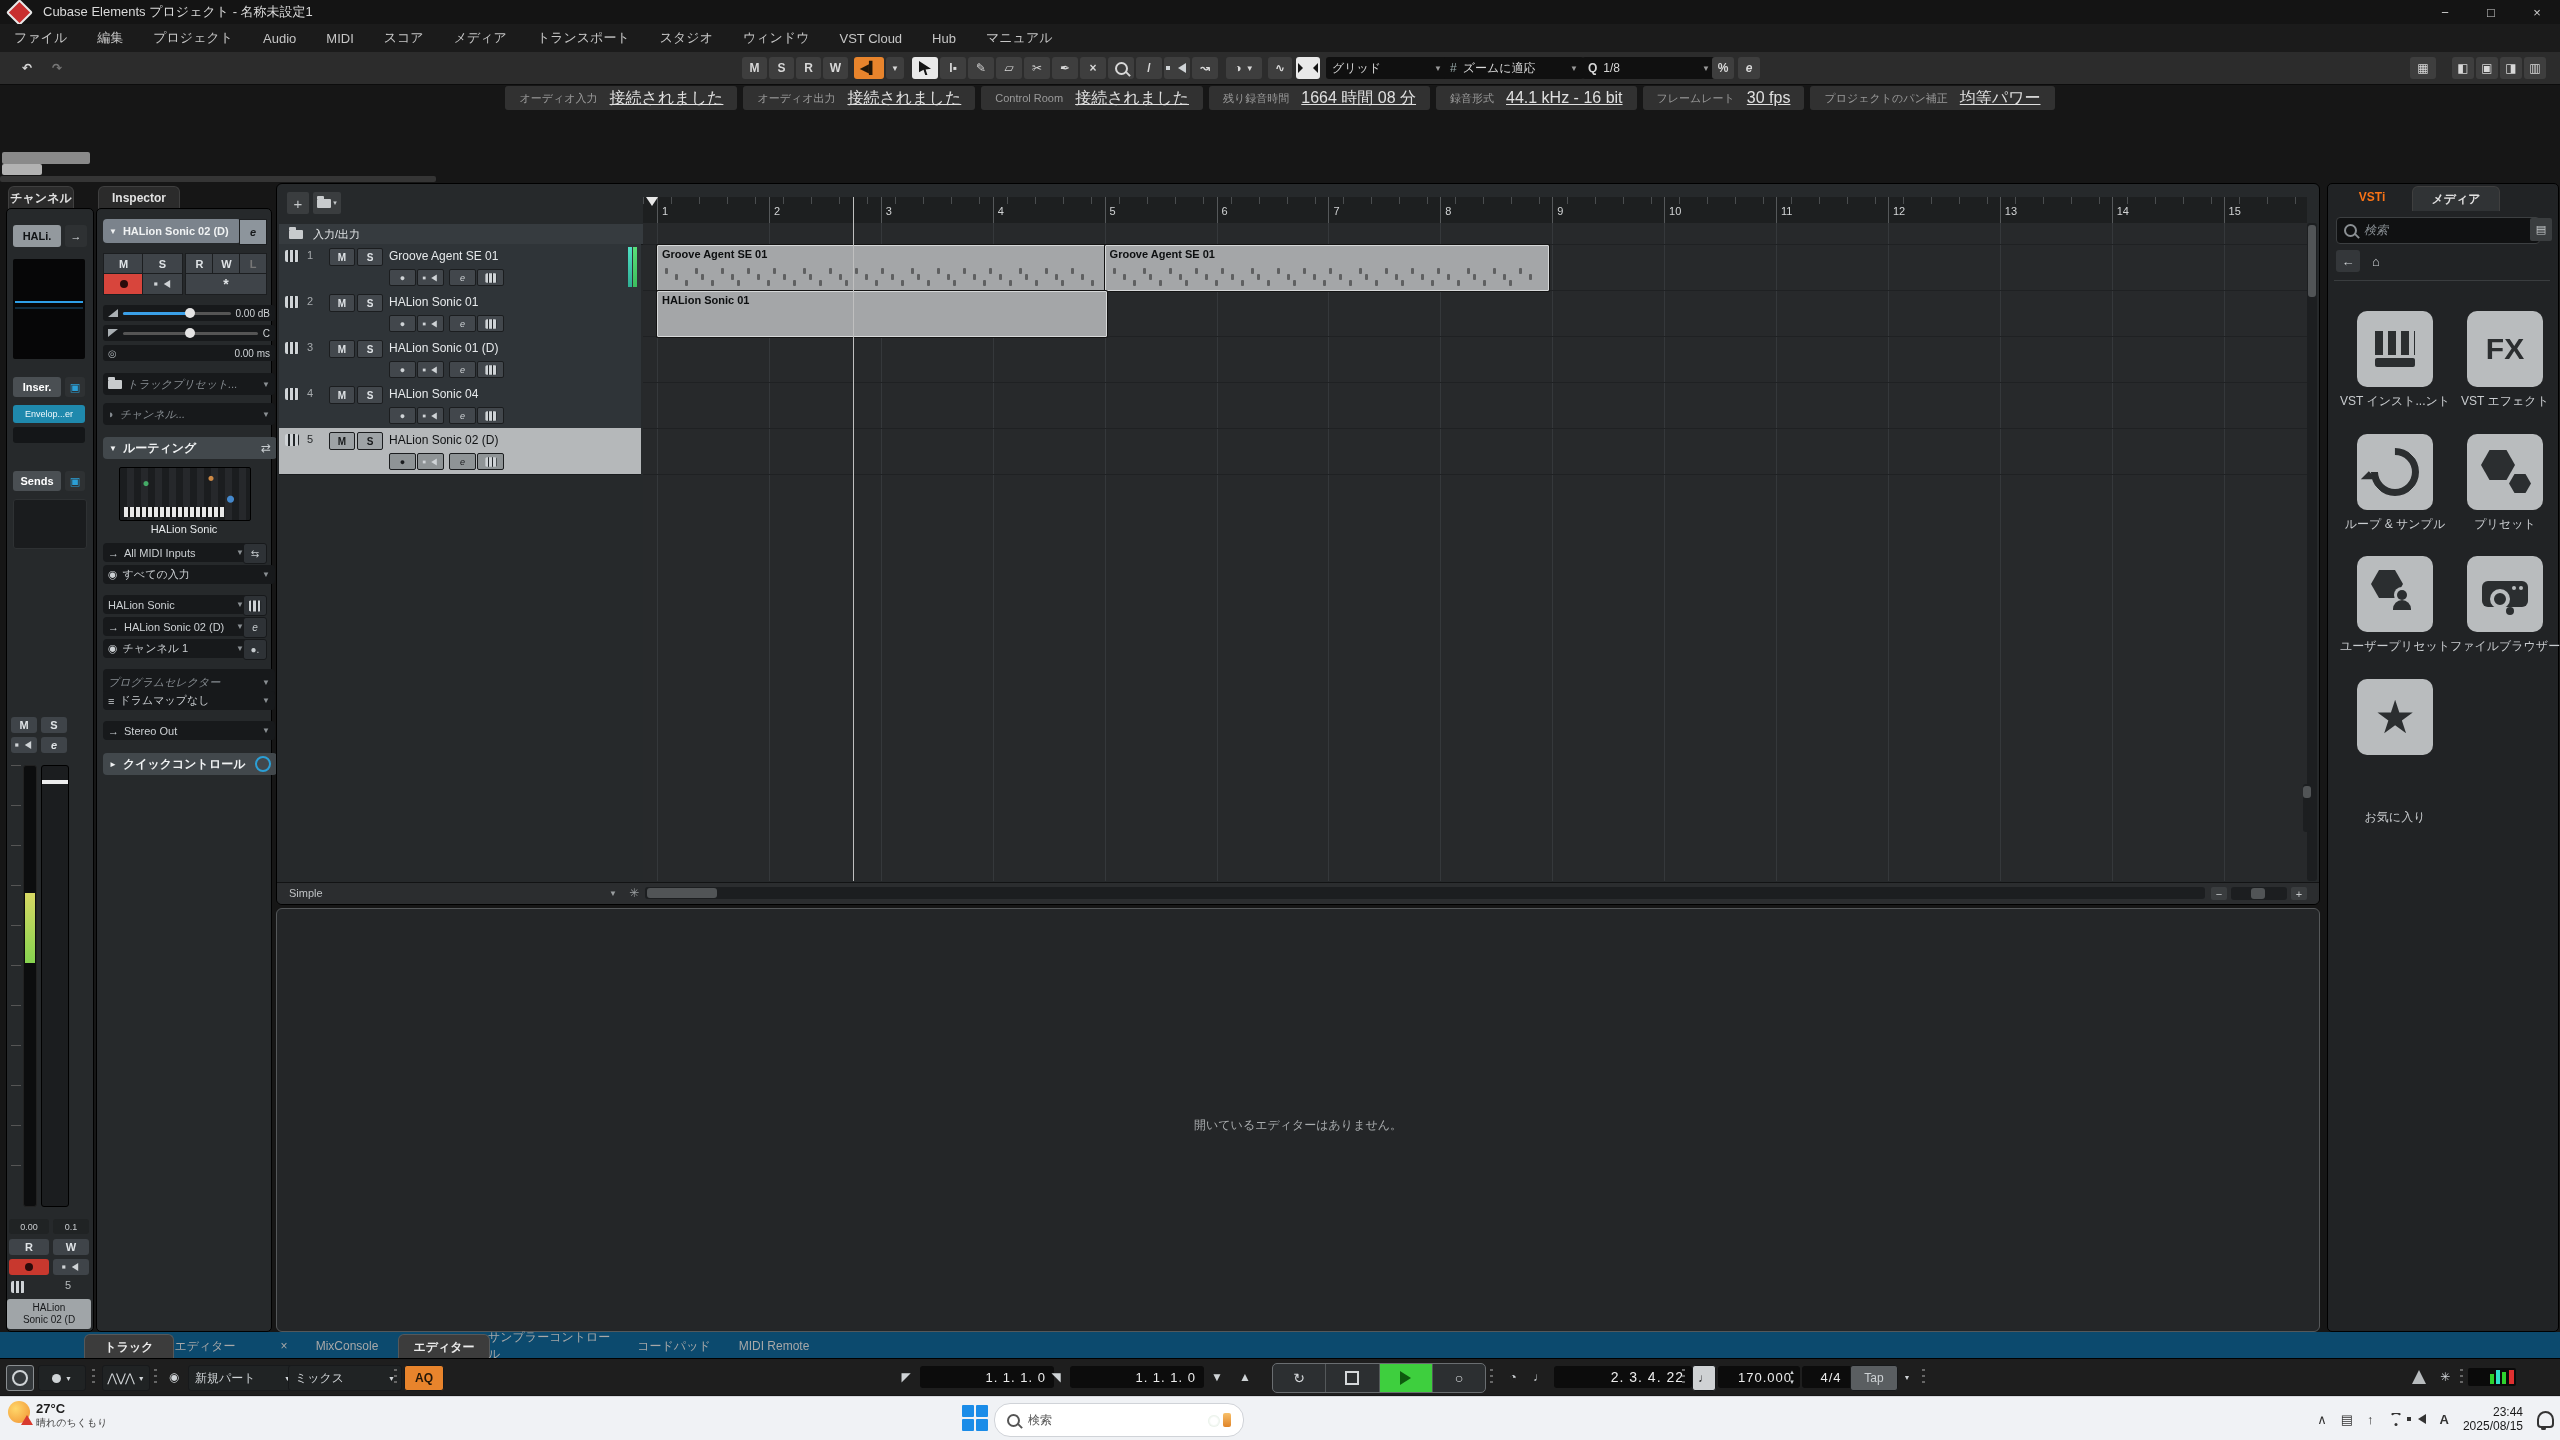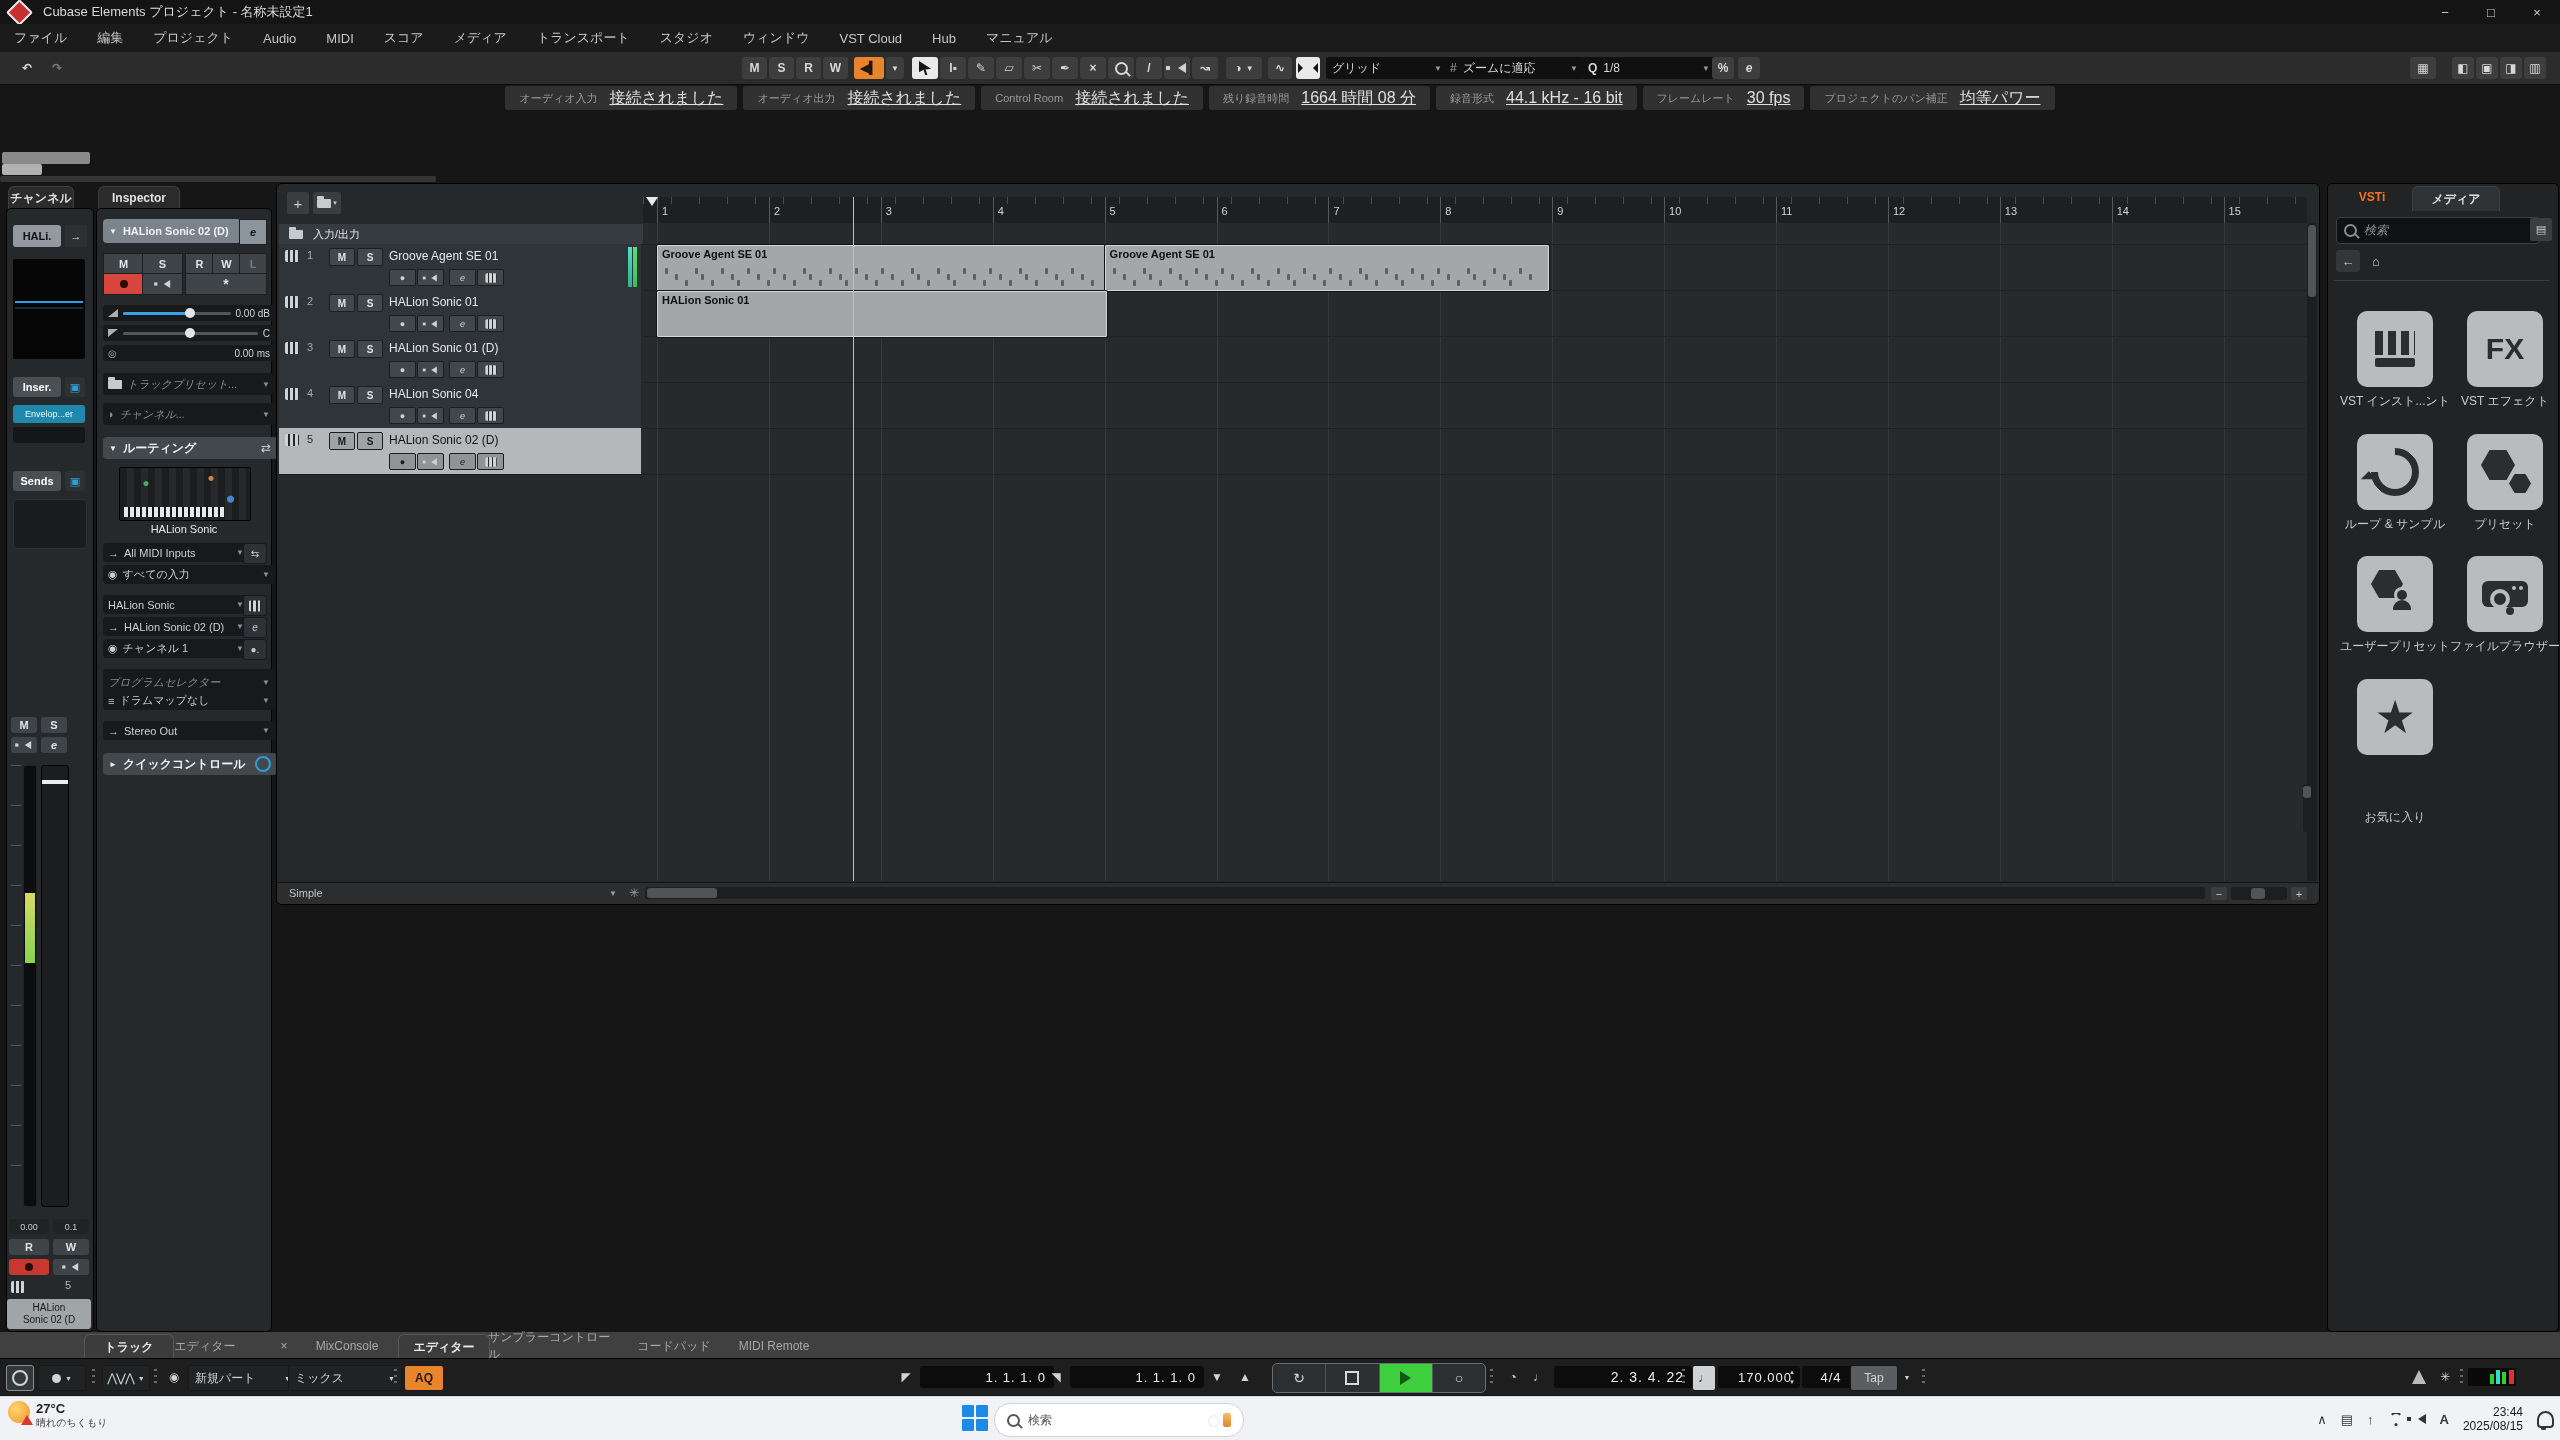--- a/index.html
+++ b/index.html
@@ -124,21 +124,21 @@
   .i-person::before{content:"";position:absolute;left:4px;top:0;width:10px;height:10px;border-radius:50%;background:#2b2e30;box-shadow:0 0 0 3px #b9bcbe;}
   .i-person::after{content:"";position:absolute;left:0;top:10px;width:18px;height:10px;border-radius:9px 9px 0 0;background:#2b2e30;}
   .i-browser{width:46px;height:26px;background:#2b2e30;border-radius:6px;position:relative;}
   .i-browser::before{content:"";position:absolute;right:5px;top:5px;width:4px;height:4px;border-radius:50%;background:#b9bcbe;box-shadow:-7px 0 0 #b9bcbe;}
   .i-browser::after{content:"";position:absolute;left:8px;top:8px;width:12px;height:12px;border:4px solid #b9bcbe;border-radius:50%;box-shadow:10px 12px 0 -6px #2b2e30;}
   .i-star{font-size:46px;color:#2b2e30;line-height:40px;}
   
   #lowerzone{position:absolute;left:276px;top:908px;width:2042px;height:422px;background:#242628;border:1px solid #55585a;border-radius:6px;}
   .lz-msg{position:absolute;width:100%;top:208px;text-align:center;color:#a9acae;font-size:12px;}
   
-  #zonetabs{position:absolute;left:0;top:1332px;width:2560px;height:26px;background:#404040;}
+  #zonetabs{position:absolute;left:0;top:1332px;width:2560px;height:26px;background:#0c4a6e;}
   .ztab{position:absolute;top:2px;height:24px;display:flex;align-items:center;justify-content:center;font-size:12px;color:#a8a8a8;}
   .ztab.on{background:#3c3c3c;border:1px solid #55585a;border-bottom:none;border-radius:6px 6px 0 0;color:#ececec;font-weight:bold;}
   
   #transport{position:absolute;left:0;top:1358px;width:2560px;height:36px;background:#1e1e1e;border-top:1px solid #000;}
   .trbtn{position:absolute;top:6px;height:24px;background:#34383b;border:1px solid #17191b;border-radius:3px;color:#cfd3d6;display:flex;align-items:center;justify-content:center;font-size:12px;gap:4px;}
   .trdisp{position:absolute;top:7px;height:22px;background:#0c0c0c;border-radius:3px;color:#ececec;display:flex;align-items:center;justify-content:flex-end;padding:0 8px;font-size:13px;letter-spacing:1px;}
   .dots3{position:absolute;top:10px;width:3px;height:15px;background:repeating-linear-gradient(180deg,#666 0 2px,transparent 2px 6px);}
   #tp-buttons{position:absolute;left:1272px;top:4px;width:212px;height:28px;background:#2c2f31;border:1px solid #6a6e71;border-radius:5px;display:flex;overflow:hidden;}
   #tp-buttons .cell{flex:1;display:flex;align-items:center;justify-content:center;color:#d5d8da;border-right:1px solid #505употреб355;font-size:14px;border-right:1px solid #54585a;}
   #tp-buttons .cell:last-child{border-right:none;}
@@ -769,20 +769,23 @@
           <span class="i-browser"></span>
         </div>
         <div class="tlabel" style="left: 112px; top: 454px;">ファイルブラウザー</div>
         <div class="tile" style="left: 29px; top: 495px;">
           <span class="i-star">★</span>
         </div>
         <div class="tlabel" style="left: 2px; top: 577px; margin-top: 48px;">お気に入り</div>
       </div>
   </div>
 
+  <div id="lowerzone">
+    <div class="lz-msg">開いているエディターはありません。</div>
+  </div>
 
   <div id="zonetabs">
       <div class="ztab on" style="left: 84px; width: 88px;">トラック</div>
       <div class="ztab" style="left: 160px; width: 90px;">エディター</div>
       <div class="ztab" style="left: 272px; width: 24px;">×</div>
       <div class="ztab" style="left: 300px; width: 94px;">MixConsole</div>
       <div class="ztab on" style="left: 398px; width: 90px;">エディター</div>
       <div class="ztab" style="left: 488px; width: 132px;">サンプラーコントロール</div>
       <div class="ztab" style="left: 630px; width: 88px;">コードパッド</div>
       <div class="ztab" style="left: 722px; width: 104px;">MIDI Remote</div>

